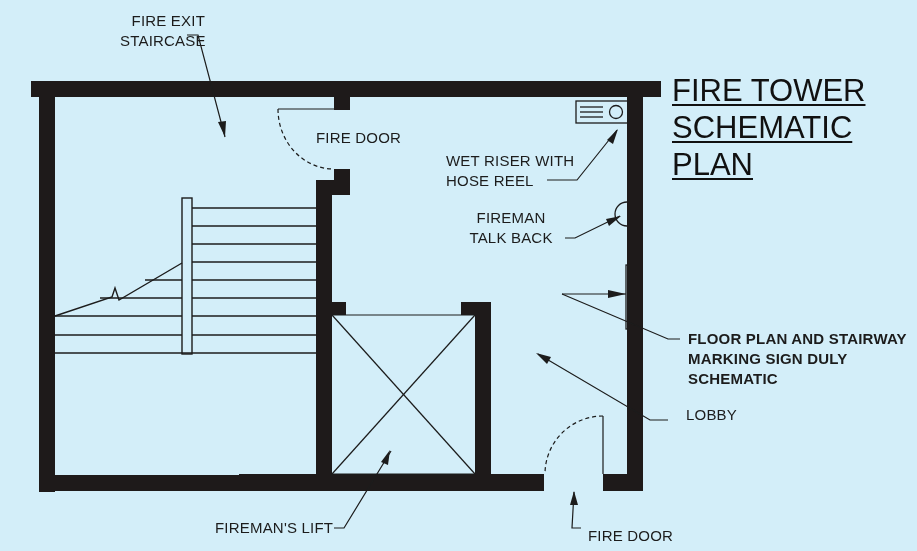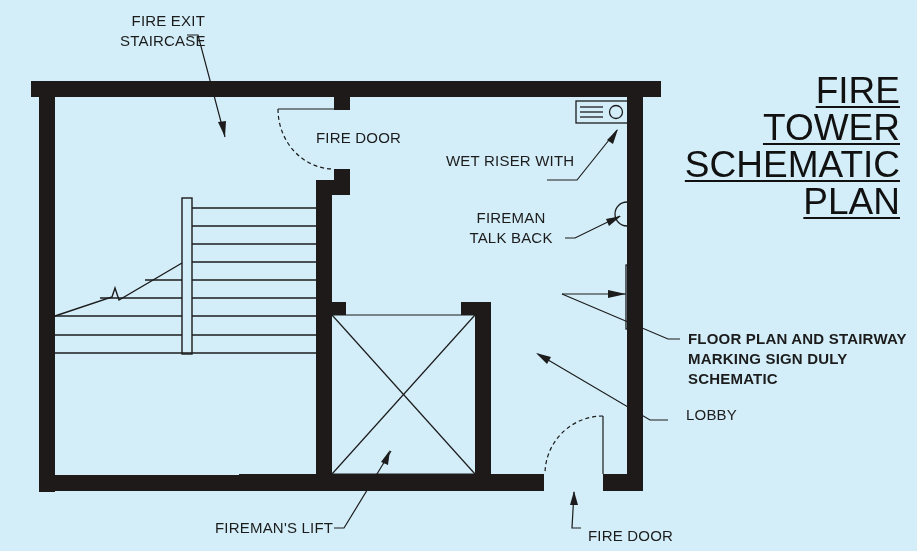--- a/index.html
+++ b/index.html
@@ -1,20 +1,20 @@
 <!DOCTYPE html>
 <html><head>
 <meta charset="utf-8">
 <style>
   html, body { margin: 0; padding: 0; }
   body { width: 917px; height: 551px; background: #d3eef9; overflow: hidden; position: relative; font-family: "Liberation Sans", sans-serif; }
   svg { position: absolute; left: 0; top: 0; }
   .lbl { position: absolute; font-size: 15px; color: #1c1c1c; line-height: 20px; white-space: nowrap; letter-spacing: 0.2px; }
   .r { text-align: right; }
-  .title { position: absolute; left: 672px; top: 72px; width: 228px; text-align: right; font-size: 37px; line-height: 37px; color: #111; }
+  .title { position: absolute; left: 672px; top: 72px; width: 228px; text-align: left; font-size: 31px; line-height: 37px; color: #111; }
   .title span { display: inline-block; text-decoration: underline; text-decoration-thickness: 2px; text-underline-offset: 3px; }
 </style>
 </head>
 <body>
 
 <svg width="917" height="551" viewBox="0 0 917 551">
   <g fill="#1e1a1a">
 
     <rect x="31" y="81" width="630" height="16"></rect>
 
@@ -105,20 +105,21 @@
 
 <div class="lbl r" style="left:96px; top:11px; width:85px;margin-left:24px;">
   <div>FIRE EXIT</div>
   <div>STAIRCASE</div>
 </div>
 
 <div class="lbl" style="left:316px; top:128px;">FIRE DOOR</div>
 
 <div class="lbl" style="left:446px; top:151px;">
   <div>WET RISER WITH</div>
+  <div>HOSE REEL</div>
 </div>
 
 <div class="lbl" style="left:466px; top:208px; width:90px; text-align:center;">
   <div>FIREMAN</div>
   <div>TALK BACK</div>
 </div>
 
 <div class="lbl" style="left:688px; top:329px;font-weight:bold;">
   <div>FLOOR PLAN AND STAIRWAY</div>
   <div>MARKING SIGN DULY</div>

